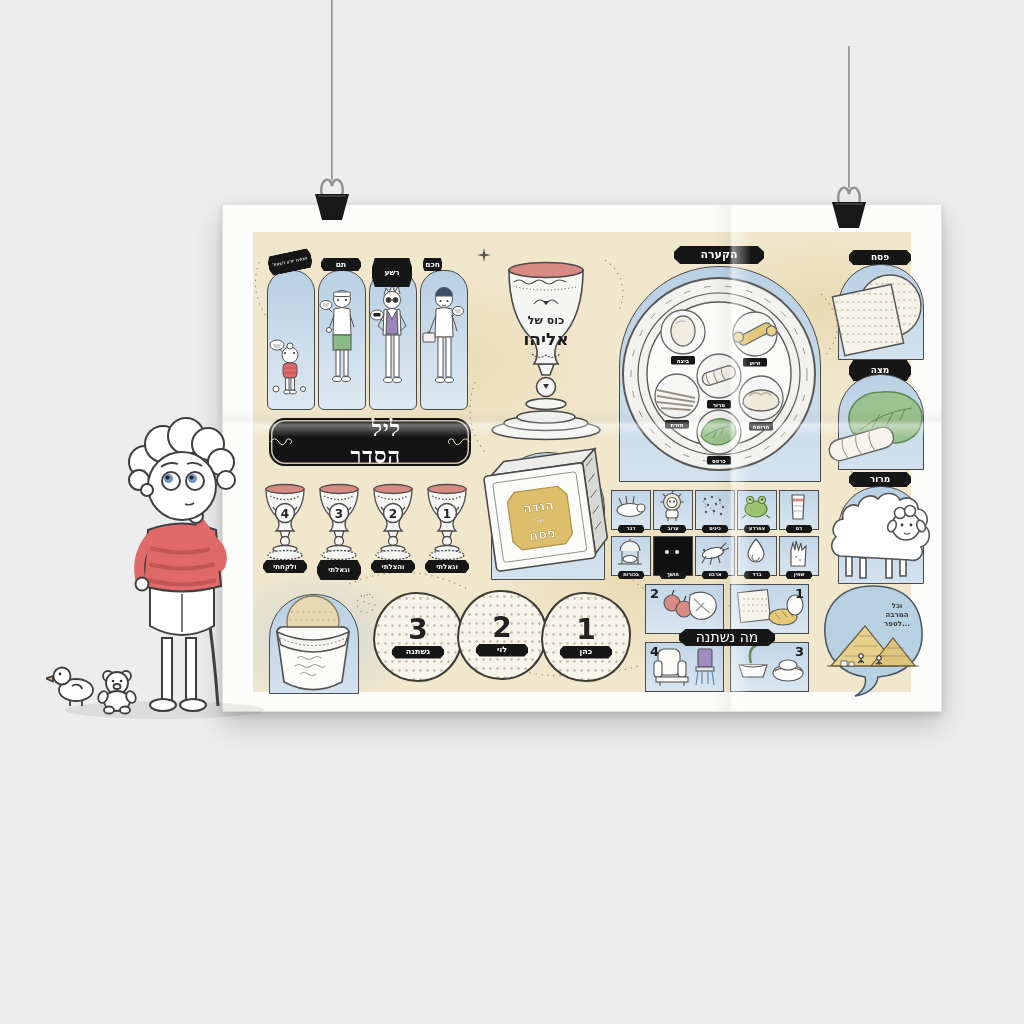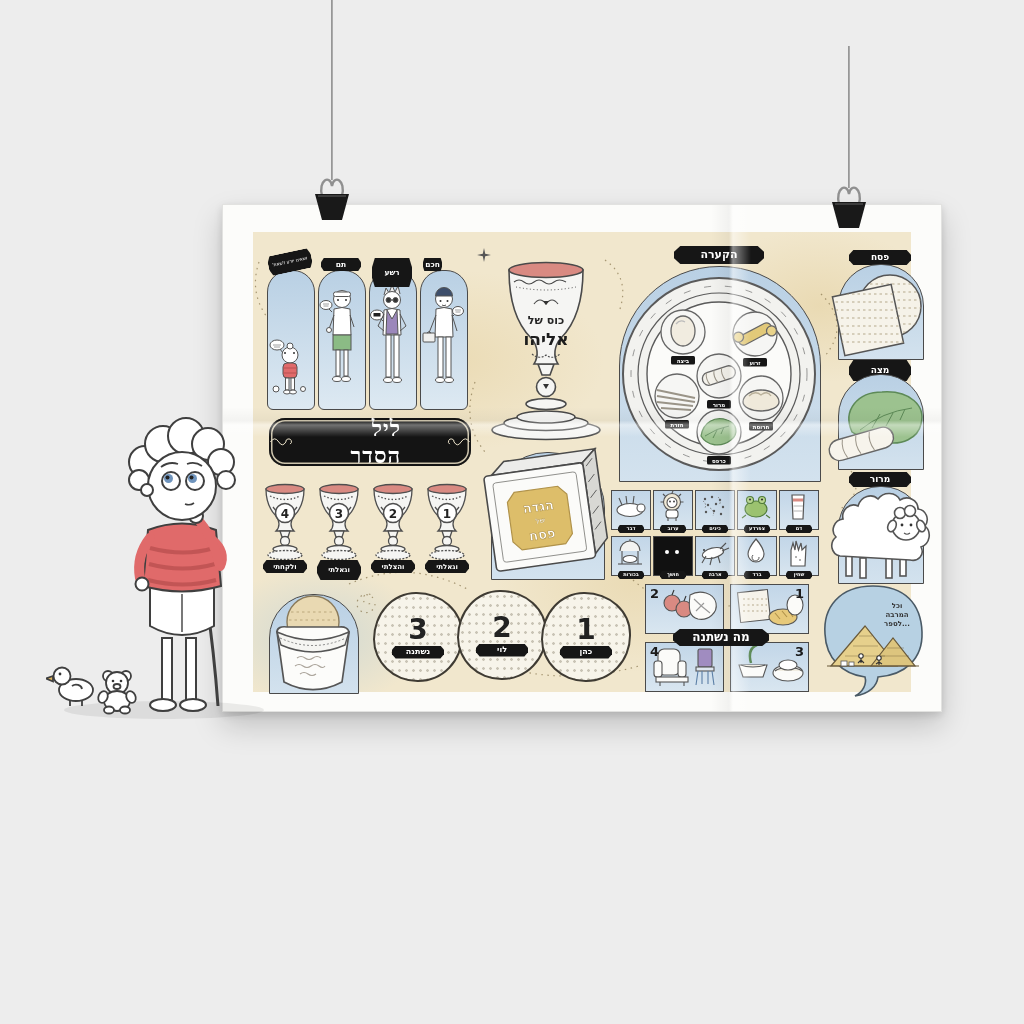--- a/index.html
+++ b/index.html
@@ -652,21 +652,21 @@
               <g stroke="#555" stroke-width="1.1" fill="#fbfbf9">
                 <path d="M8,22 h28 l-4,12 h-20 Z"></path>
                 <path d="M10,22 a14,4 0 0 0 24,0" fill="#f1ede2"></path>
                 <path d="M20,20 q-4,-14 6,-18" fill="none" stroke="#5d8a57" stroke-width="2.5"></path>
                 <ellipse cx="57" cy="30" rx="15" ry="8"></ellipse>
                 <path d="M44,28 a15,6 0 0 1 27,0" fill="#f1ede2"></path>
                 <ellipse cx="57" cy="22" rx="9" ry="5" fill="#fff"></ellipse>
               </g>
             </svg>
         </div>
-        <div class="tag" style="left:28px;top:45px;width:96px;height:17px;font-size:12px;font-weight:bold;z-index:3;">
+        <div class="tag" style="left:34px;top:45px;width:96px;height:17px;font-size:14px;font-weight:normal;z-index:3;">
             <span>מה נשתנה</span>
           </div>
       </div>
 
       <svg width="120" height="120" viewBox="0 0 120 120" style="position:absolute;left:562px;top:350px;">
         <path d="M58,4 C24,4 8,26 10,52 C11,76 27,92 50,95 C52,102 48,110 40,114 C54,112 62,104 63,95 C90,93 108,77 107,50 C106,22 90,4 58,4 Z" fill="#b7d1e3" stroke="#4a5a66" stroke-width="1.6"></path>
         <g>
           <polygon points="16,84 50,44 82,84" fill="#e6d08c" stroke="#6a5a3a" stroke-width="1.2"></polygon>
           <polygon points="56,84 78,56 100,84" fill="#ddc57e" stroke="#6a5a3a" stroke-width="1.2"></polygon>
           <path d="M30,74 h40 M38,64 h25 M44,54 h13 M66,74 h28 M72,66 h17" stroke="rgba(90,70,40,.35)" stroke-width="1" fill="none"></path>

